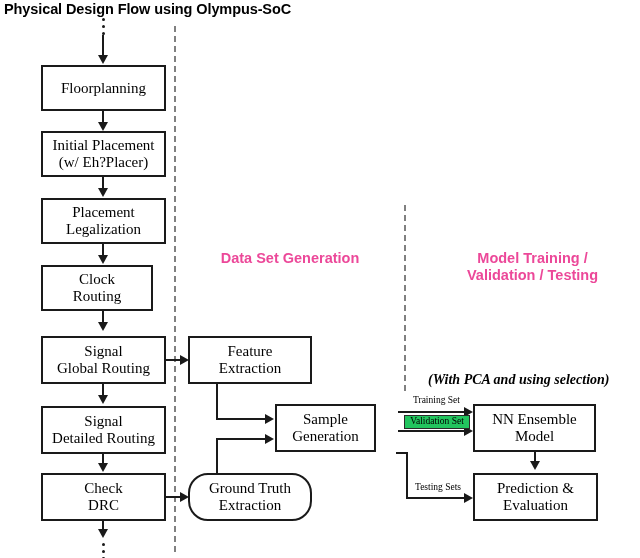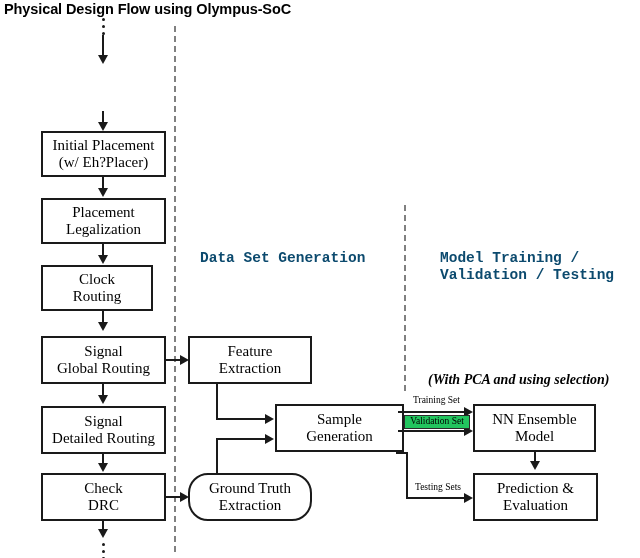--- a/index.html
+++ b/index.html
@@ -39,26 +39,26 @@
   .box span{display:block;padding:0 4px;}
   
   .vdash{
     position:absolute;
     width:0;
     border-left:2.5px dashed #808080;
   }
   
   .section-head{
     position:absolute;
-    font-family:Liberation Mono, monospace;
+    font-family:Liberation Sans, sans-serif;
     font-weight:bold;
     font-size:14.5px;
     line-height:1.2;
-    text-align:left;
-    color:#0c4a6e;
+    text-align:center;
+    color:#ec4899;
     white-space:nowrap;
   }
   .note-italic{
     position:absolute;
     font-family:"Liberation Serif", serif;
     font-style:italic;
     font-weight:bold;
     font-size:14px;
     color:#000;
     white-space:nowrap;
@@ -133,20 +133,25 @@
   <div class="note-italic" style="left:428px; top:372px;">(With PCA and using selection)</div>
 
   <div class="vdots" style="left:102px; top:18px;">
     <i></i>
       <i></i>
       <i></i>
   </div>
   <div class="ln lv" style="left:102px; top:35px; width:2px; height:22px;"></div>
   <div class="arrow-d" style="left:98px; top:55px;"></div>
 
+  <div class="box" style="left:41px; top:65px; width:125px; height:46px;">
+    <span>
+      <span>Floorplanning</span>
+    </span>
+  </div>
 
   <div class="ln lv" style="left:102px; top:111px; height:14px;"></div>
   <div class="arrow-d" style="left:98px; top:122px;"></div>
 
   <div class="box" style="left:41px; top:131px; width:125px; height:46px;">
     <span>
       <span>Initial Placement</span>
       <span>(w/ Eh?Placer)</span>
     </span>
   </div>
@@ -215,21 +220,21 @@
   <div class="ln lh" style="left:166px; top:496px; width:17px;"></div>
   <div class="arrow-r" style="left:180px; top:492px;"></div>
 
   <div class="box" style="left:188px; top:336px; width:124px; height:48px;">
     <span>
       <span>Feature</span>
       <span>Extraction</span>
     </span>
   </div>
 
-  <div class="box" style="left:275px; top:404px; width:129px; height:48px;">
+  <div class="box" style="left:275px; top:404px; width:101px; height:48px;">
     <span>
       <span>Sample</span>
       <span>Generation</span>
     </span>
   </div>
 
   <div class="box" style="left:188px; top:473px; width:124px; height:48px;border-radius:20px;">
     <span>
       <span>Ground Truth</span>
       <span>Extraction</span>

